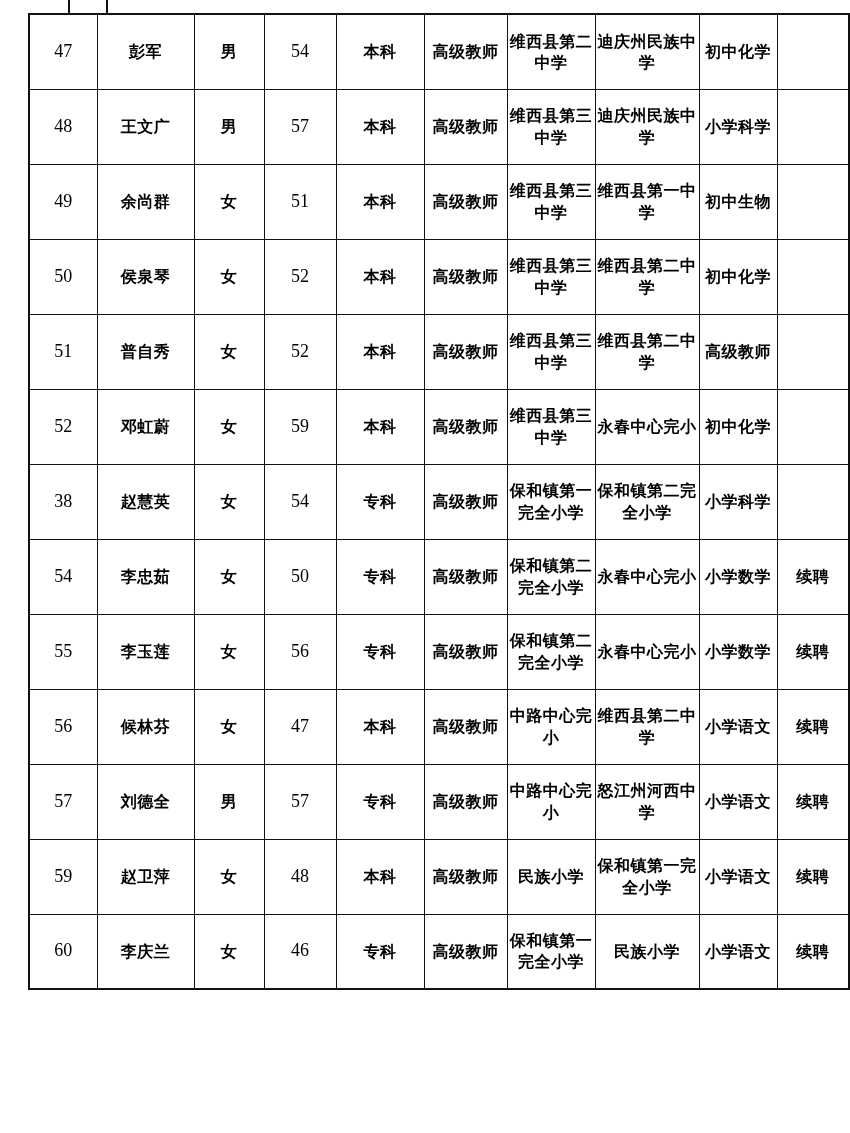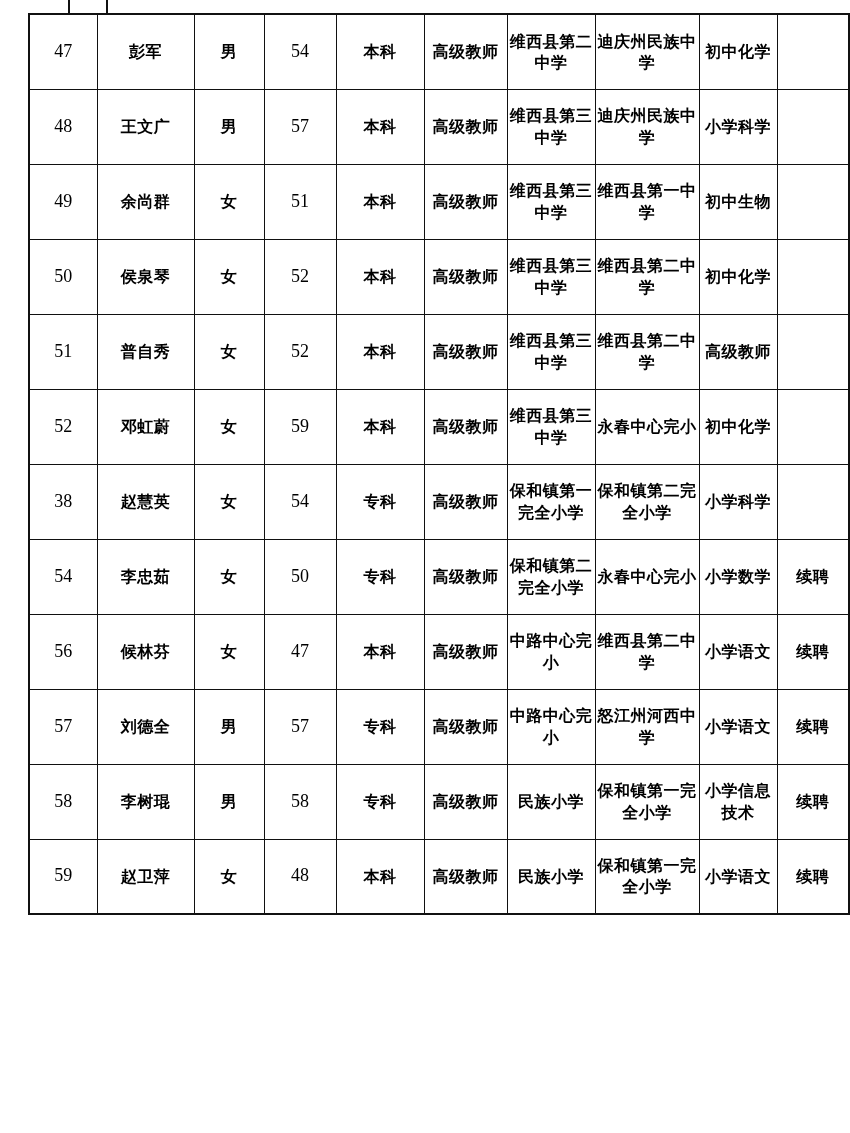--- a/index.html
+++ b/index.html
@@ -187,20 +187,32 @@
             <td>女</td>
             <td class="num">50</td>
             <td>专科</td>
             <td>高级教师</td>
             <td>保和镇第二完全小学</td>
             <td>永春中心完小</td>
             <td>小学数学</td>
             <td>续聘</td>
           </tr>
           <tr class="row">
+            <td class="num">55</td>
+            <td>李玉莲</td>
+            <td>女</td>
+            <td class="num">56</td>
+            <td>专科</td>
+            <td>高级教师</td>
+            <td>保和镇第二完全小学</td>
+            <td>永春中心完小</td>
+            <td>小学数学</td>
+            <td>续聘</td>
+          </tr>
+          <tr class="row">
             <td class="num">56</td>
             <td>候林芬</td>
             <td>女</td>
             <td class="num">47</td>
             <td>本科</td>
             <td>高级教师</td>
             <td>中路中心完小</td>
             <td>维西县第二中学</td>
             <td>小学语文</td>
             <td>续聘</td>
@@ -211,40 +223,40 @@
             <td>男</td>
             <td class="num">57</td>
             <td>专科</td>
             <td>高级教师</td>
             <td>中路中心完小</td>
             <td>怒江州河西中学</td>
             <td>小学语文</td>
             <td>续聘</td>
           </tr>
           <tr class="row">
-            <td class="num">58</td>
-            <td>李树琨</td>
-            <td>男</td>
-            <td class="num">58</td>
-            <td>专科</td>
+            <td class="num">59</td>
+            <td>赵卫萍</td>
+            <td>女</td>
+            <td class="num">48</td>
+            <td>本科</td>
             <td>高级教师</td>
             <td>民族小学</td>
             <td>保和镇第一完全小学</td>
-            <td>小学信息技术</td>
-            <td>续聘</td>
-          </tr>
-          <tr class="row">
-            <td class="num">59</td>
-            <td>赵卫萍</td>
-            <td>女</td>
-            <td class="num">48</td>
-            <td>本科</td>
-            <td>高级教师</td>
+            <td>小学语文</td>
+            <td>续聘</td>
+          </tr>
+          <tr class="row">
+            <td class="num">60</td>
+            <td>李庆兰</td>
+            <td>女</td>
+            <td class="num">46</td>
+            <td>专科</td>
+            <td>高级教师</td>
+            <td>保和镇第一完全小学</td>
             <td>民族小学</td>
-            <td>保和镇第一完全小学</td>
             <td>小学语文</td>
             <td>续聘</td>
           </tr>
         </tbody>
     </table>
   </div>
 
 </div>
 
 </body></html>

